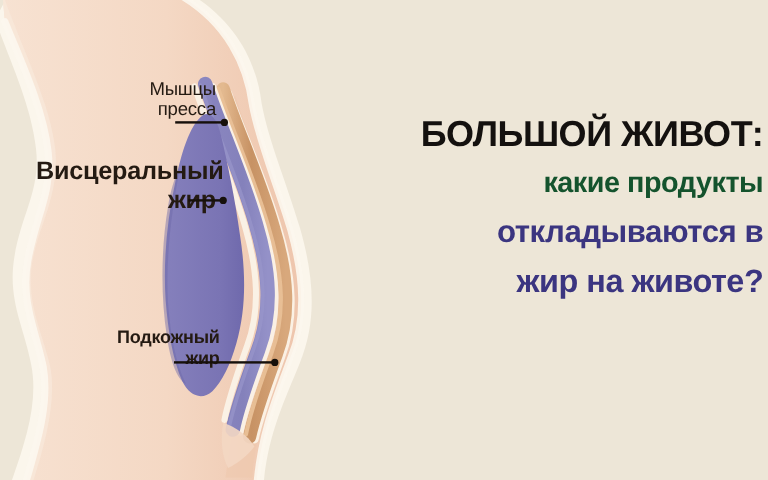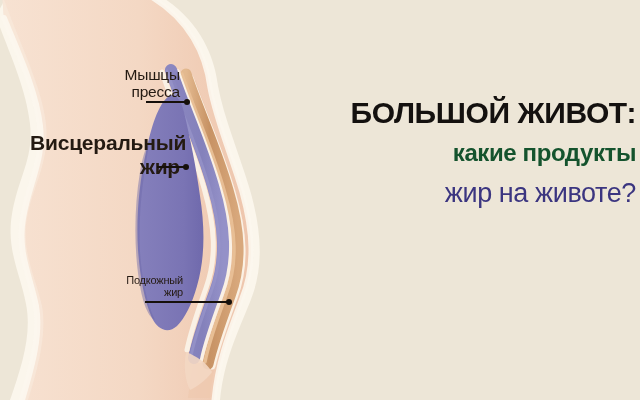--- a/index.html
+++ b/index.html
@@ -57,21 +57,22 @@
   #callout-visceral-fat {
     left: 30px;
     top: 131px;
     width: 150px;
     font-size: 21px;
   }
   #callout-subcutaneous-fat {
     left: 38px;
     top: 274px;
     width: 145px;
-    font-size: 11px;
+    font-size: 15px;
+    font-weight: bold;
   }
 
   
   .leader {
     position: absolute;
     height: 2px;
     background: #16100b;
   }
   .leader::after {
     content: "";
@@ -116,21 +117,21 @@
   }
   #headline-line-3 {
     font-size: 26px;
     font-weight: 700;
     color: #3B3580;
     line-height: 1.0;
     margin-bottom: 15px;
   }
   #headline-line-4 {
     font-size: 27px;
-    font-weight: 400;
+    font-weight: 700;
     color: #3B3580;
     line-height: 1.0;
   }
 </style>
 </head>
 <body>
 
 <div id="poster">
 
   <div id="illustration">
@@ -287,16 +288,17 @@
 жир</div>
   <div class="leader" id="leader-visceral-fat"></div>
 
   <div class="callout regular" id="callout-subcutaneous-fat">Подкожный
 жир</div>
   <div class="leader" id="leader-subcutaneous-fat"></div>
 
   <div id="headline">
     <span class="headline-line" id="headline-line-1">БОЛЬШОЙ ЖИВОТ:</span>
     <span class="headline-line" id="headline-line-2">какие продукты</span>
+    <span class="headline-line" id="headline-line-3">откладываются в</span>
     <span class="headline-line" id="headline-line-4">жир на животе?</span>
   </div>
 
 </div>
 
 </body></html>

